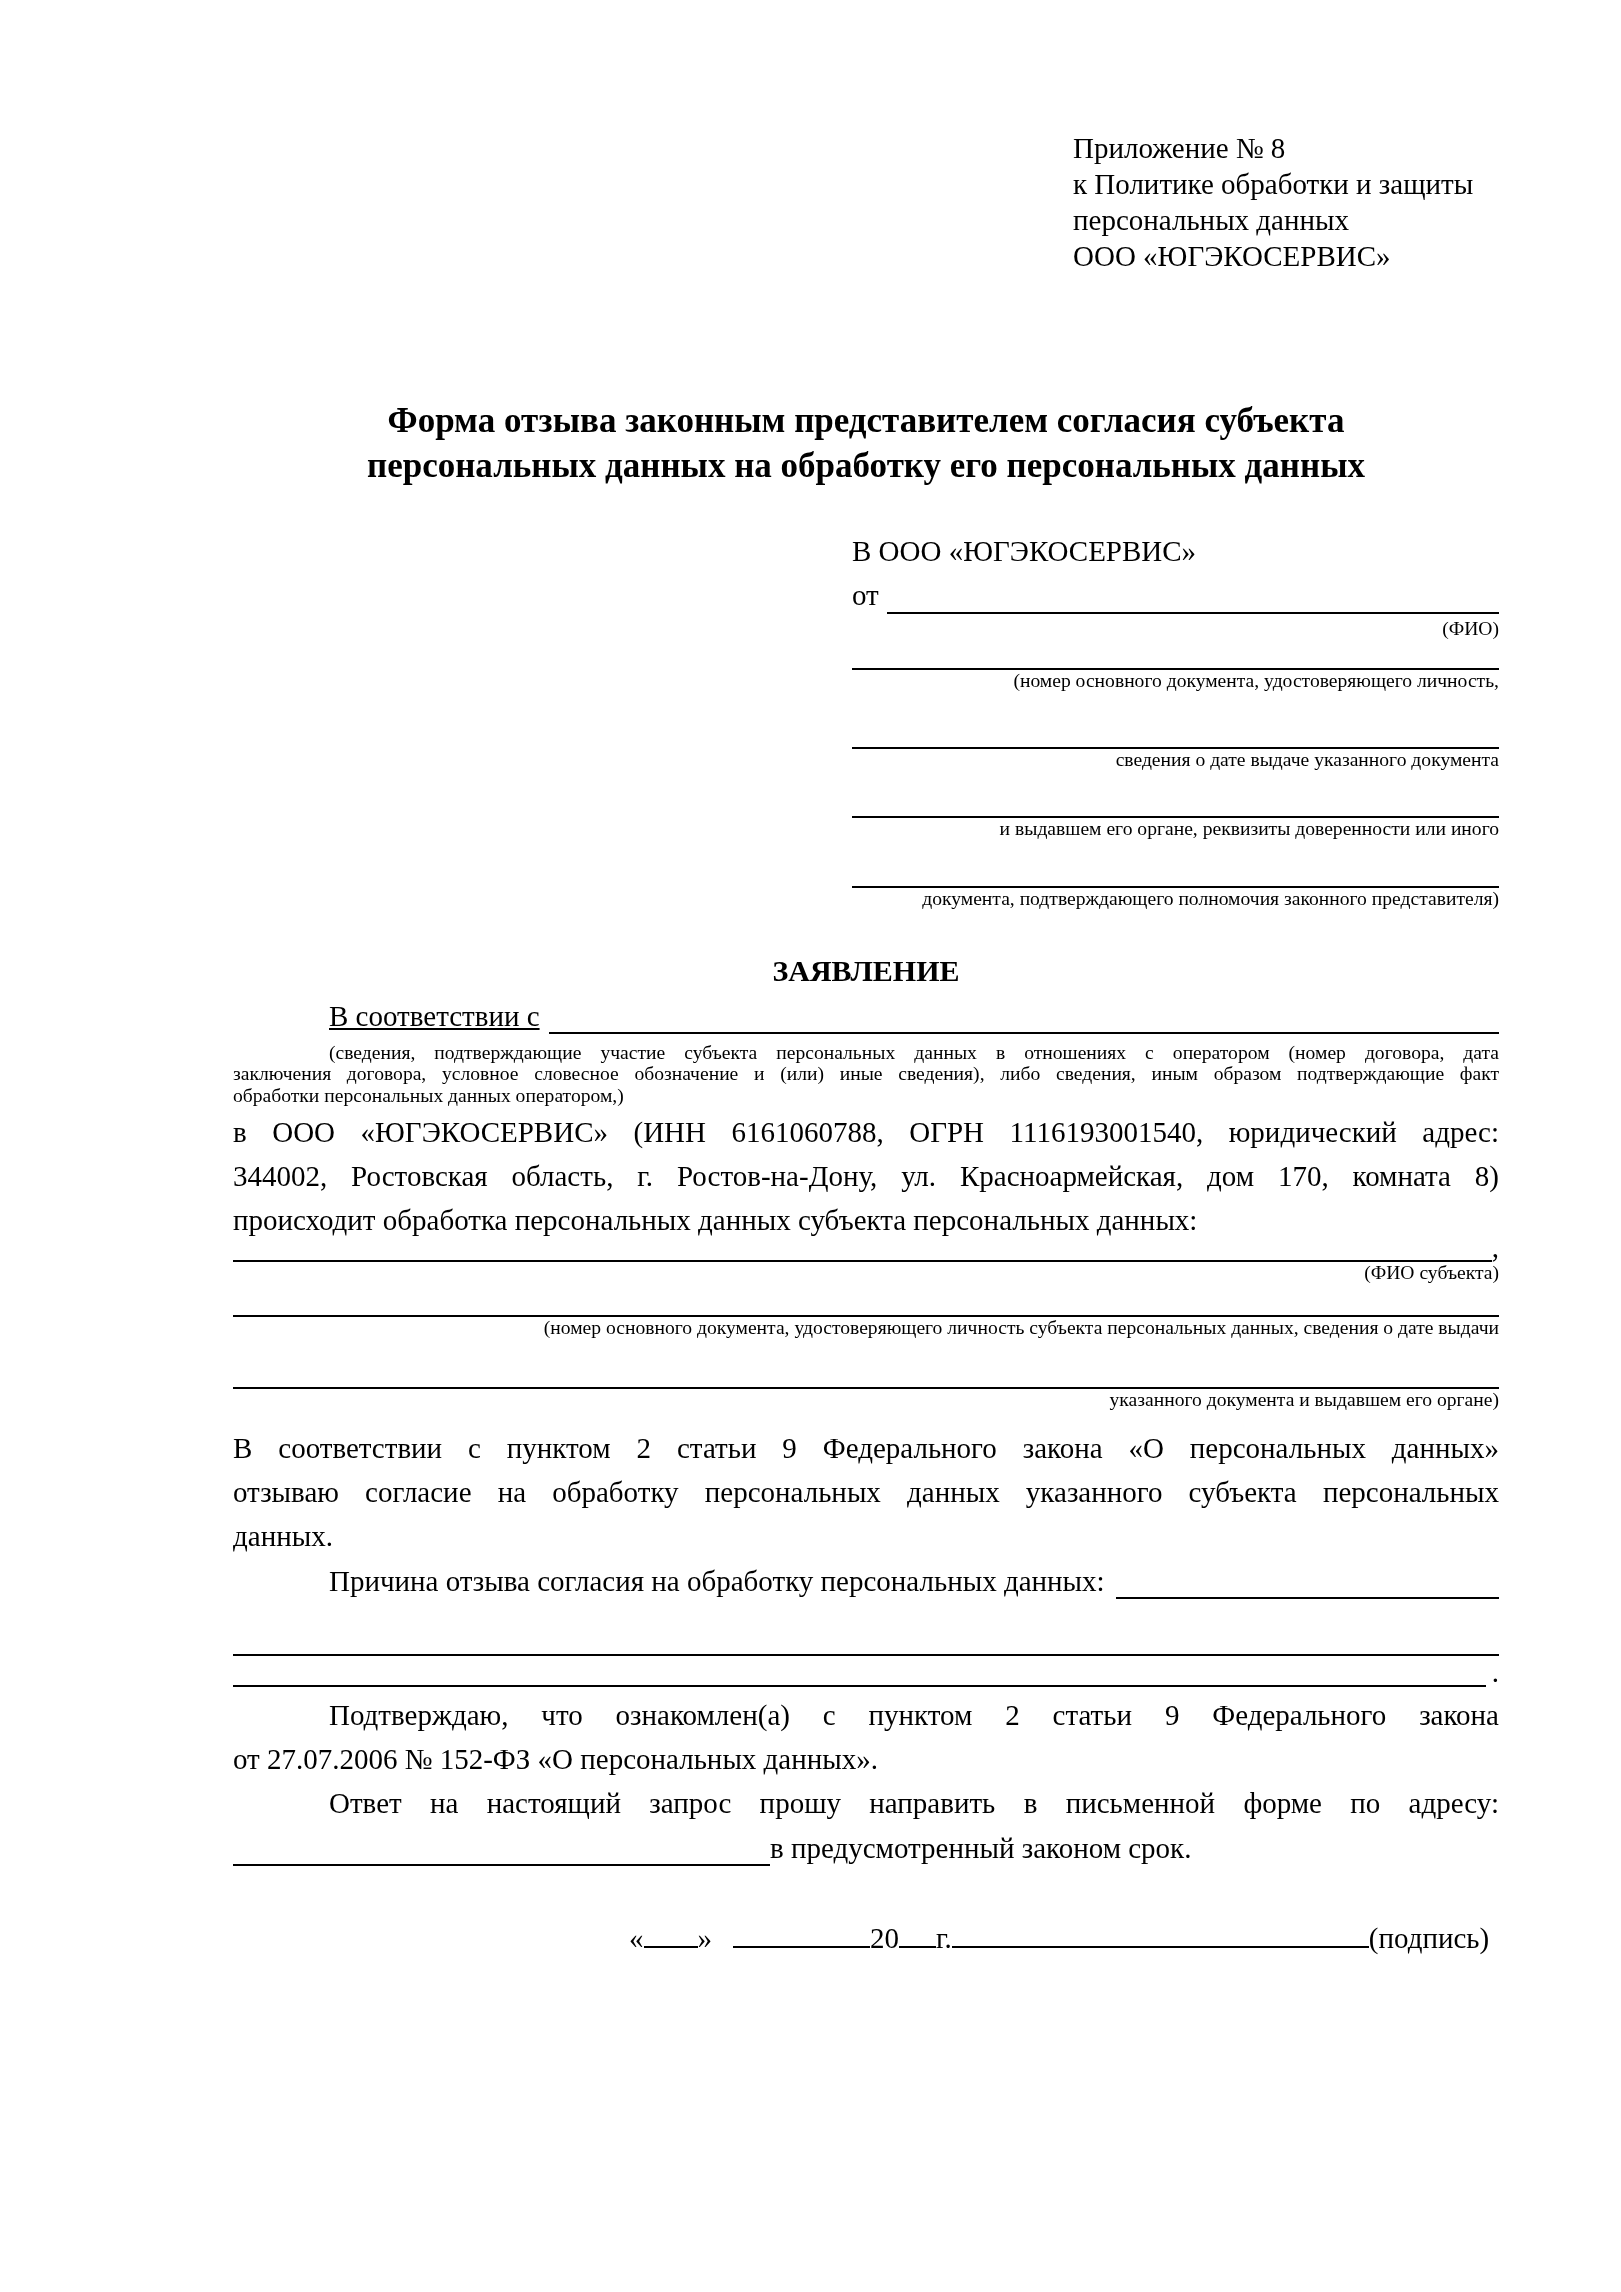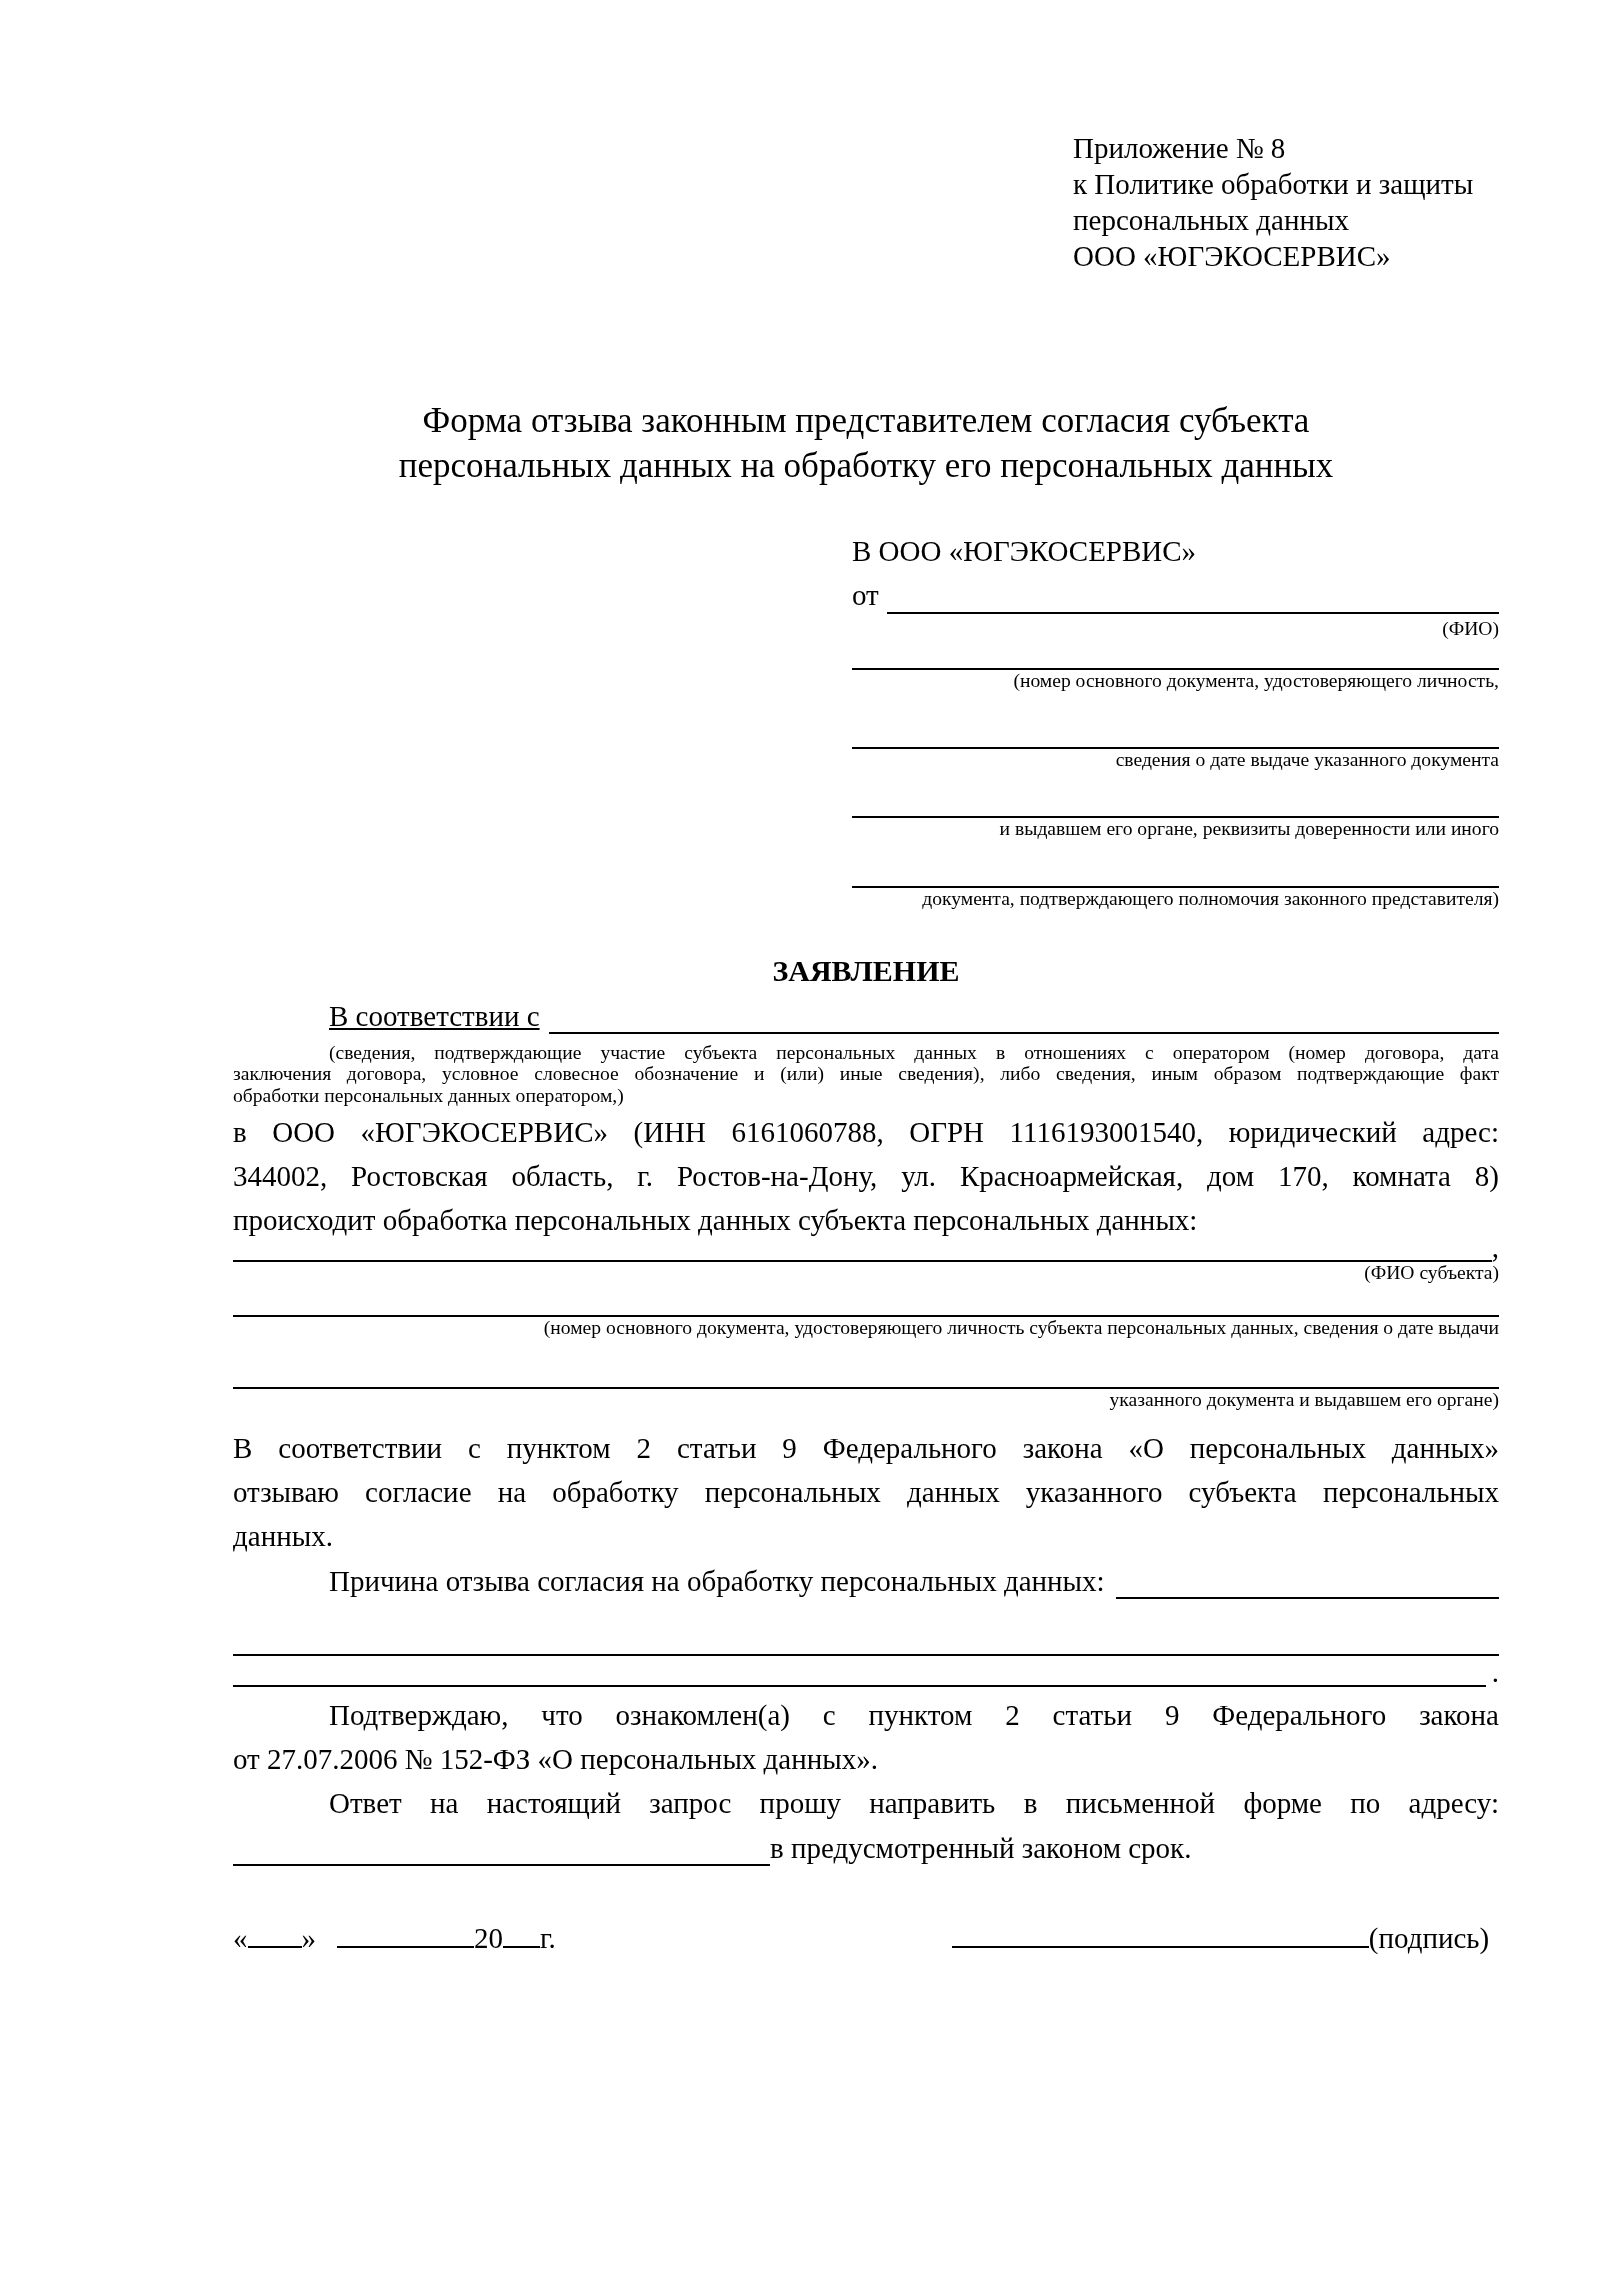--- a/index.html
+++ b/index.html
@@ -10,21 +10,21 @@
     font-family:"Liberation Serif","DejaVu Serif",serif;
     font-size:29px;line-height:44px;
     overflow:hidden;
   }
   .content{position:absolute;left:233px;top:0;width:1266px;}
 
   
   .hdr{margin-left:840px;padding-top:130px;font-size:29px;line-height:36px;}
 
   
-  .title{margin-top:124px;text-align:center;font-weight:normal;font-size:35px;line-height:45px;}
+  .title{margin-top:124px;text-align:center;font-weight:bold;font-size:35px;line-height:45px;}
 
   
   .addr{margin-left:619px;width:647px;margin-top:41px;}
   .addr .row{display:flex;}
   .cap{font-size:19.6px;line-height:21.6px;text-align:right;}
 
   
   .blank{border-bottom:2.9px solid #000;}
   .fill{flex:1 1 auto;height:39px;margin-bottom:3.9px;}
   .b30{height:29px;}.b56{height:55px;}.b46{height:45px;}.b48{height:47px;}
@@ -56,21 +56,21 @@
   .body2{margin-top:15.7px;}
 
   .reasonrow{display:flex;align-items:flex-end;padding-left:96px;}
   .reasonrow .fill{margin-left:11.8px;min-width:196px;}
 
   .confirm{margin-top:5.9px;}
 
   .tailrow{display:flex;align-items:flex-end;}
   .tailrow .u{width:537px;height:39px;margin-bottom:3.9px;}
 
-  .footer{display:flex;justify-content:space-between;align-items:flex-end;margin-top:43px;padding-right:9.8px;}
+  .footer{display:flex;justify-content:flex-end;align-items:flex-end;margin-top:43px;padding-right:9.8px;}
   .dgroup{white-space:nowrap;}
   .dgroup .ib{height:33px;vertical-align:baseline;}
   .w55{width:54px;}.w140{width:137px;}.w38{width:37px;}
   .sgroup{white-space:nowrap;}
   .sgroup .ib{width:417px;height:33px;vertical-align:baseline;}
 </style>
 </head>
 <body>
 
 <div class="page">

